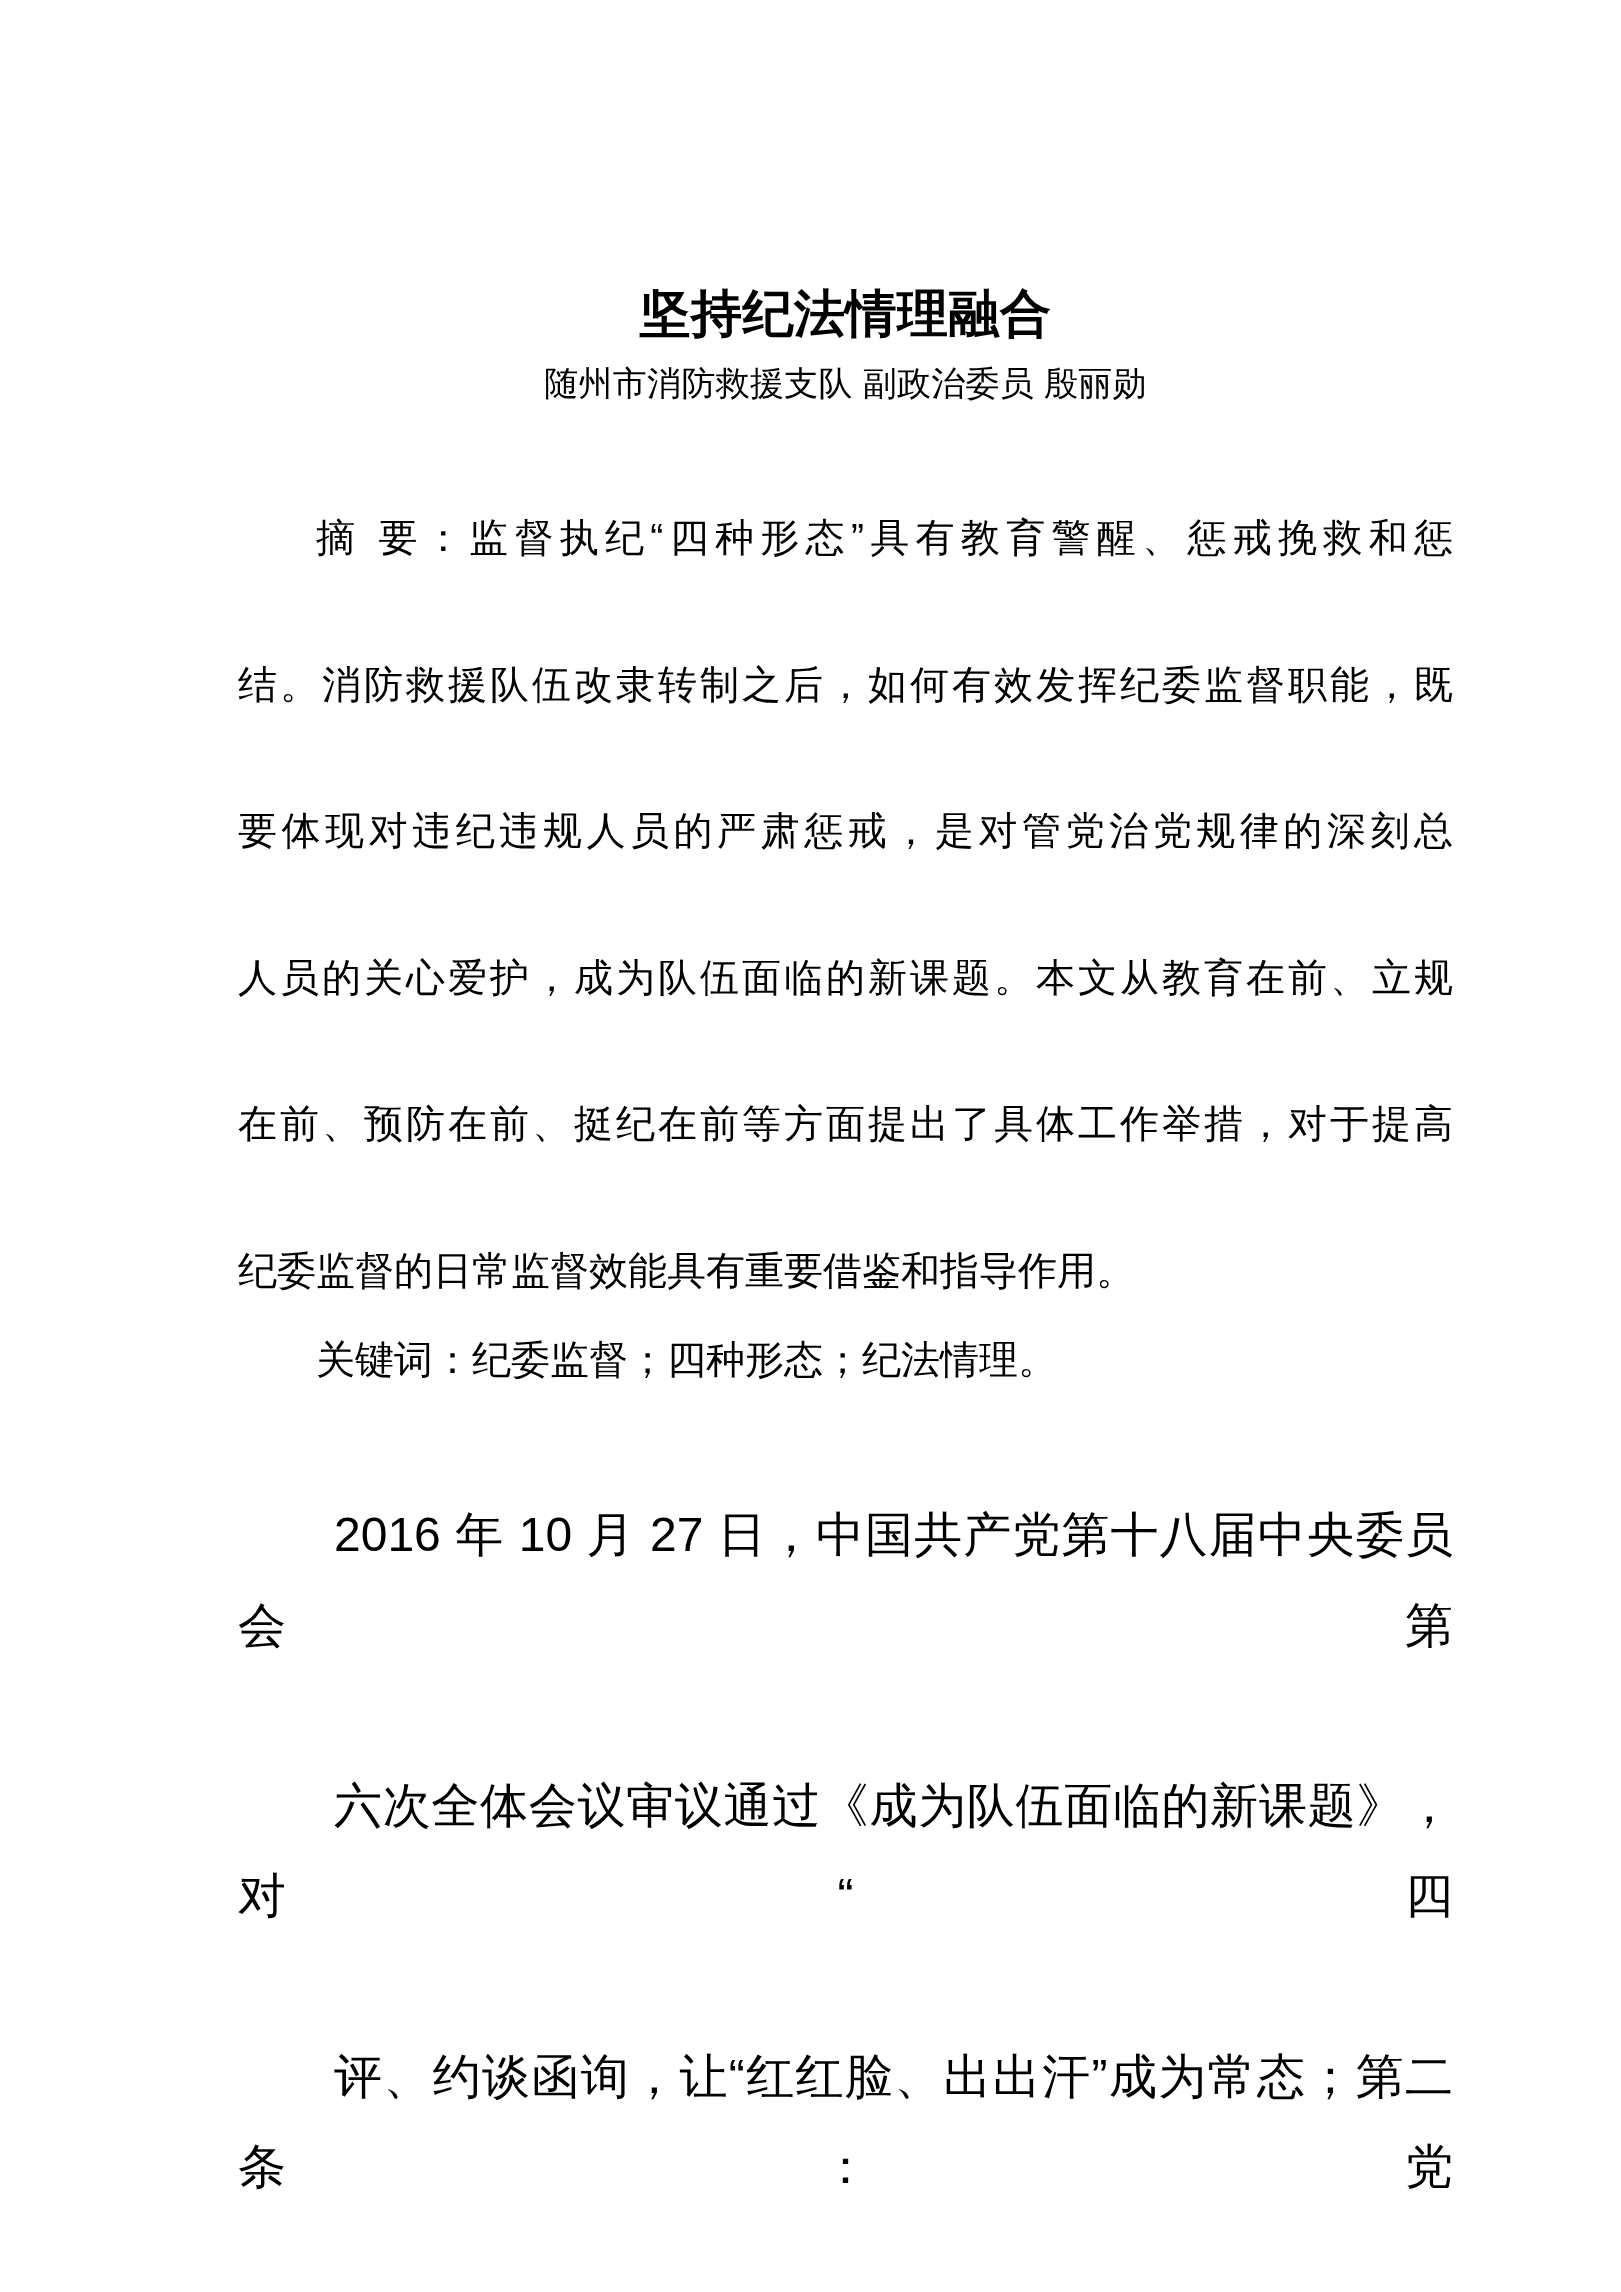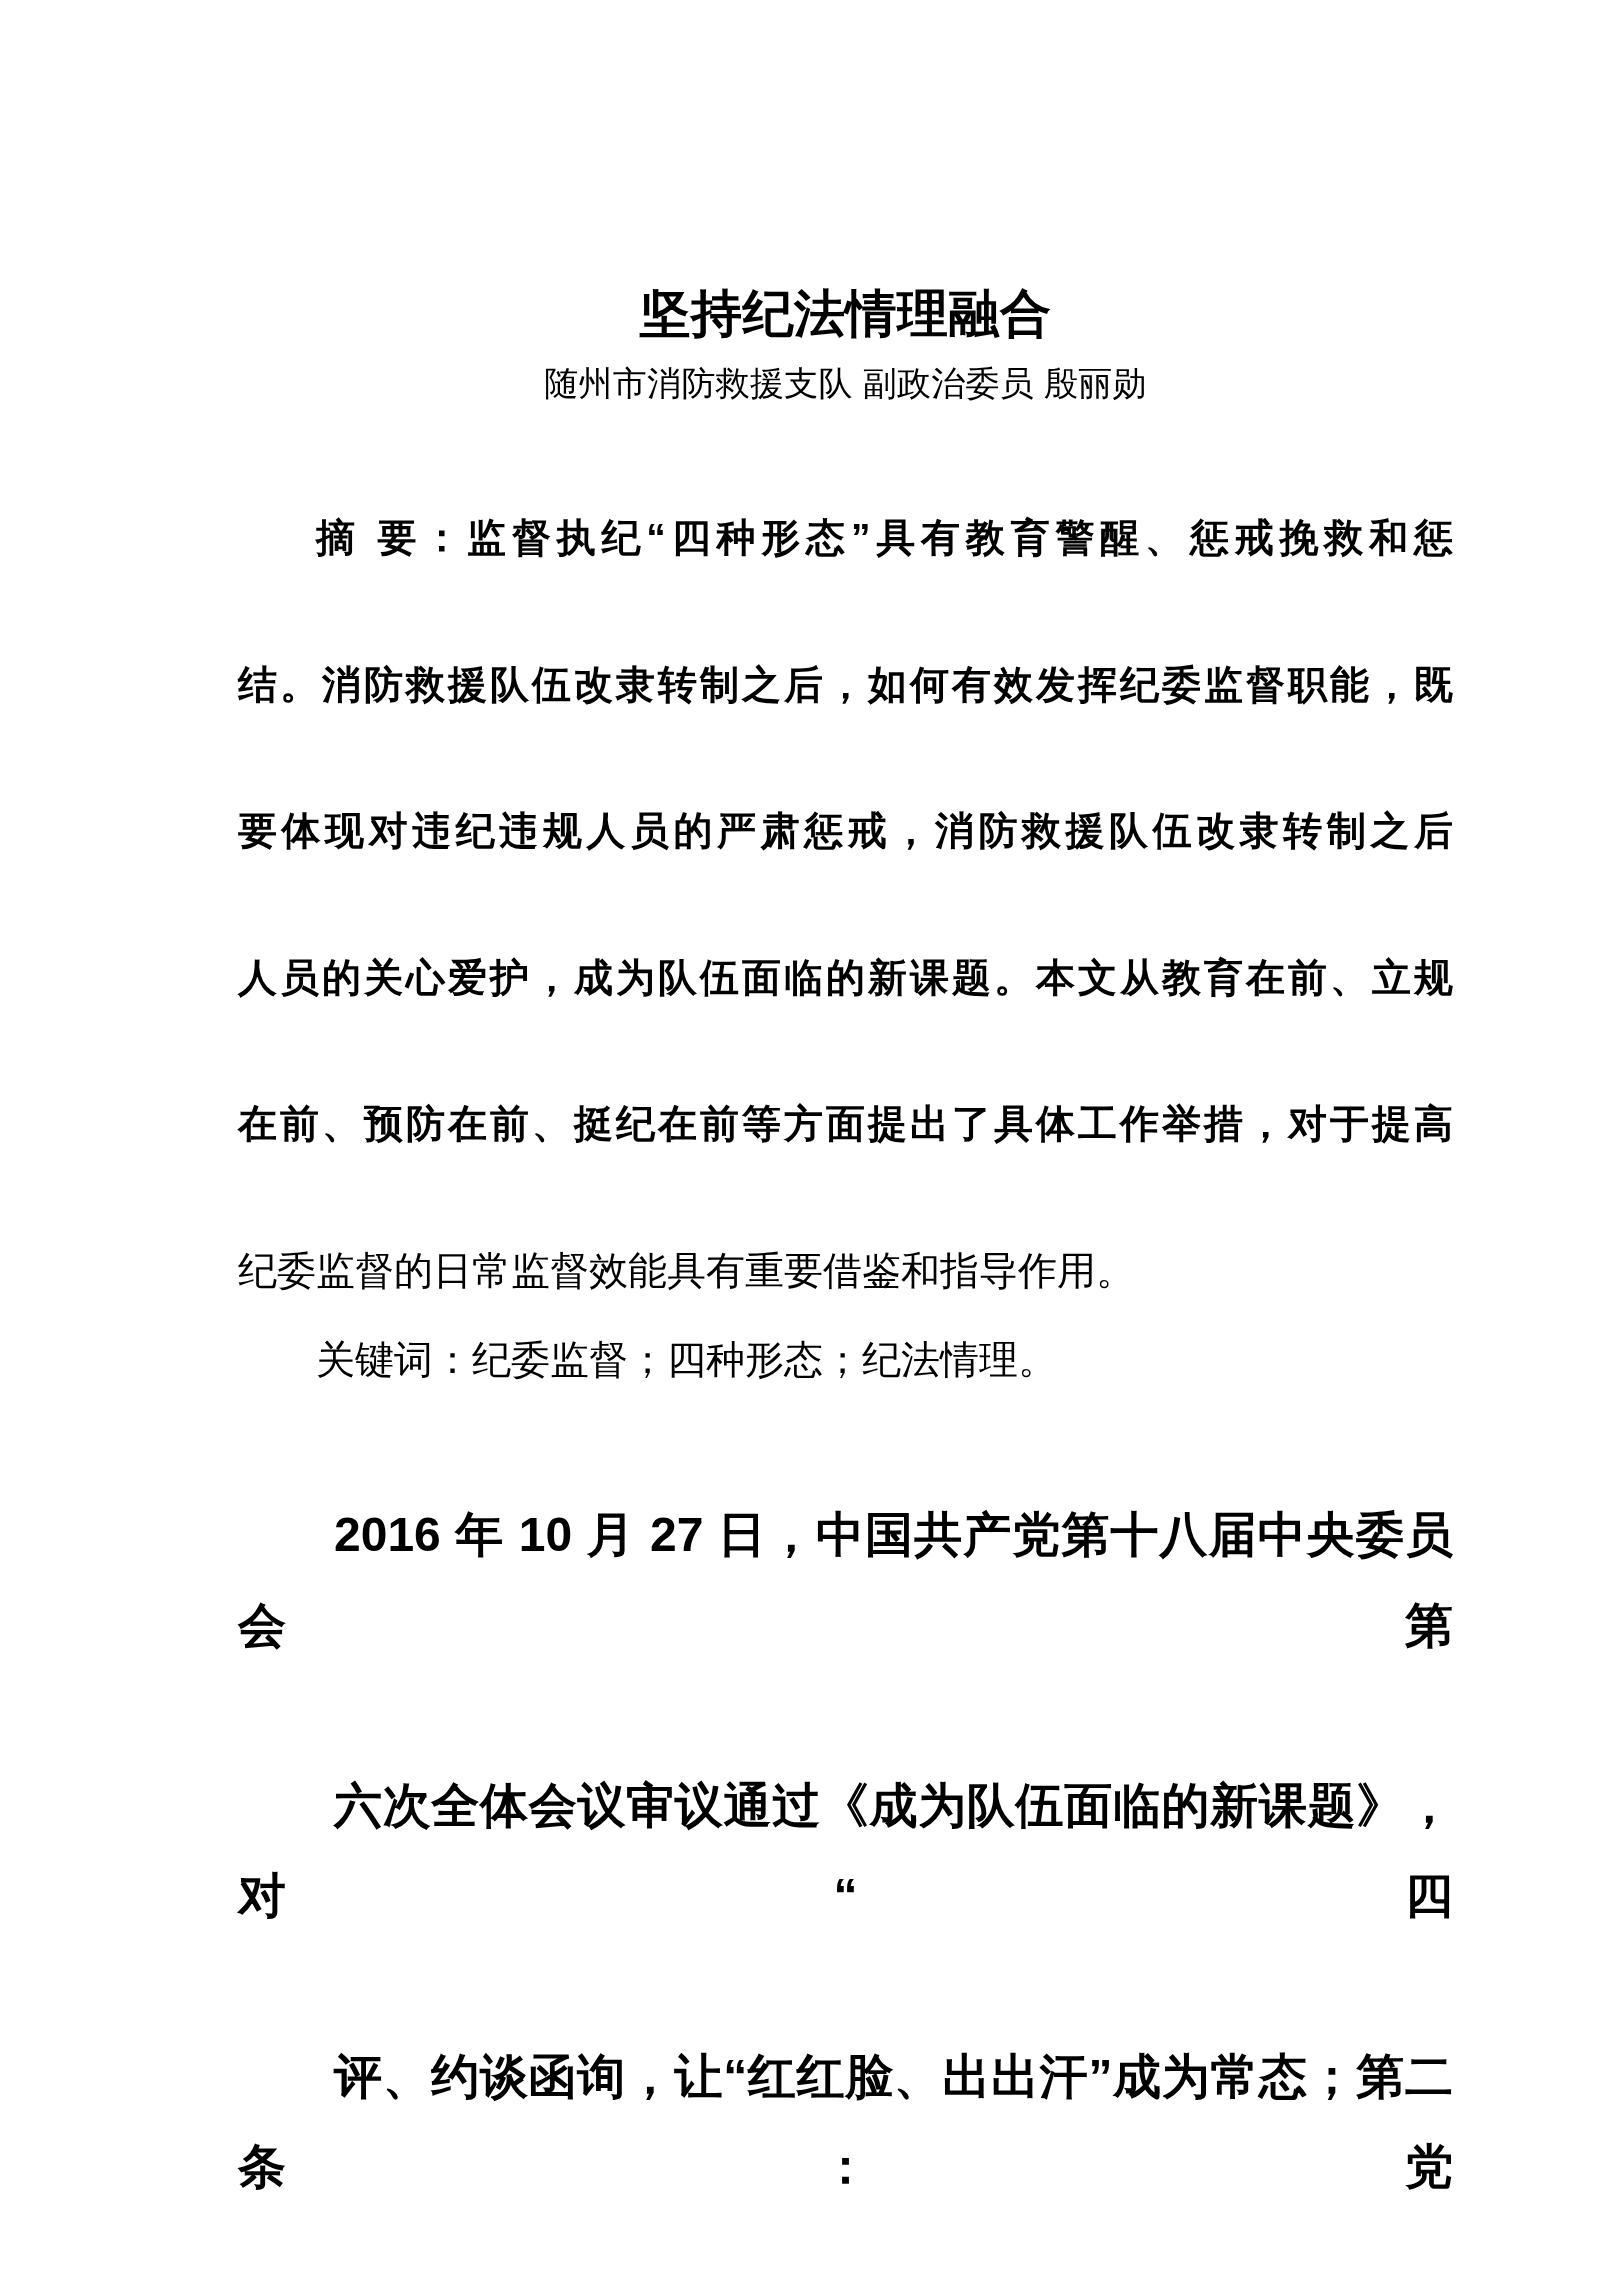--- a/index.html
+++ b/index.html
@@ -88,21 +88,20 @@
     text-justify: inter-ideograph;
     text-indent: 2em;
     margin: 0;
   }
 
   .ln-just {
     display: block;
     text-align: justify;
     text-justify: inter-ideograph;
     white-space: normal;
-    font-weight: bold;
   }
 
   .ln-just::after {
     content: "";
     display: inline-block;
     width: 100%;
     height: 0;
   }
 
   .ln-last {
@@ -118,21 +117,21 @@
 
     <div class="title-block">
       <div class="title-line">坚持纪法情理融合</div>
       <div class="author-line">随州市消防救援支队 副政治委员 殷丽勋</div>
     </div>
 
     <div class="abstract-block">
       <div class="para">
         <span class="ln-just" style="text-indent: 2em;">摘 要：监督执纪“四种形态”具有教育警醒、惩戒挽救和惩</span>
         <span class="ln-just">结。消防救援队伍改隶转制之后，如何有效发挥纪委监督职能，既</span>
-        <span class="ln-just">要体现对违纪违规人员的严肃惩戒，消防救援队伍改隶转制之后</span>
+        <span class="ln-just">要体现对违纪违规人员的严肃惩戒，是对管党治党规律的深刻总</span>
         <span class="ln-just">人员的关心爱护，成为队伍面临的新课题。本文从教育在前、立规</span>
         <span class="ln-just">在前、预防在前、挺纪在前等方面提出了具体工作举措，对于提高</span>
         <span class="ln-last">纪委监督的日常监督效能具有重要借鉴和指导作用。</span>
       </div>
     </div>
 
     <div class="keywords-block">
       <div class="para para-indent">关键词：纪委监督；四种形态；纪法情理。</div>
     </div>
 

